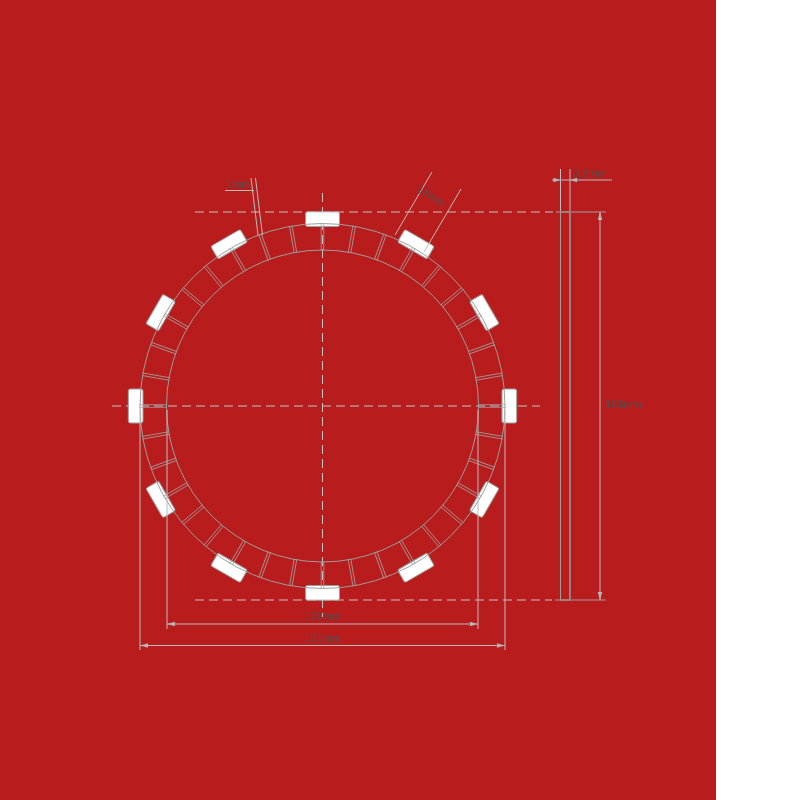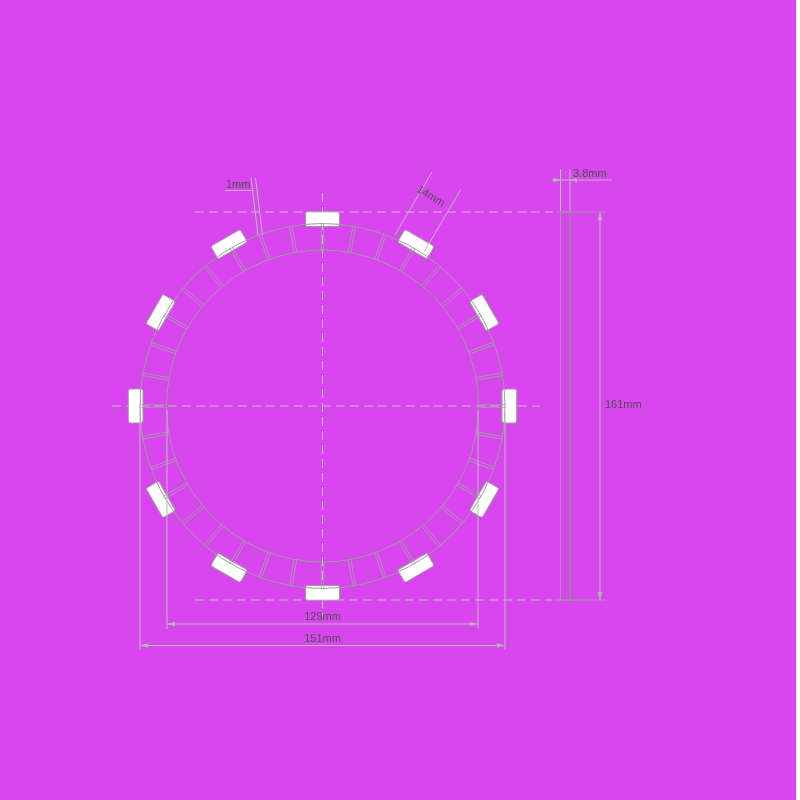--- a/index.html
+++ b/index.html
@@ -1,16 +1,16 @@
 <!DOCTYPE html>
 <html><head>
 <meta charset="utf-8">
 <style>
   html,body{margin:0;padding:0;background:#ffffff;}
-  .stage{position:relative;width:796px;height:800px;background:#d946ef;overflow:hidden;}
+  .stage{position:relative;width:716px;height:800px;background:#b91c1c;overflow:hidden;}
   svg{display:block;}
   .dline{stroke:#9d9d9d;stroke-width:1;fill:none;}
   .groove{stroke:#a2a2a2;stroke-width:0.8;fill:none;}
   .tab{stroke:#9d9d9d;stroke-width:1;fill:#ffffff;}
   .dash{stroke:#c2c2c2;stroke-width:1;fill:none;stroke-dasharray:9 5;}
   .dim{stroke:#bcbcbc;stroke-width:1;fill:none;}
   .arrow{fill:#b5b5b5;stroke:none;}
   .dim-label{font-family:"Liberation Sans","DejaVu Sans",sans-serif;font-size:11px;fill:#4f4f4f;}
   .edge-dark{stroke:#8c8c8c;stroke-width:1.6;fill:none;}
 </style>

